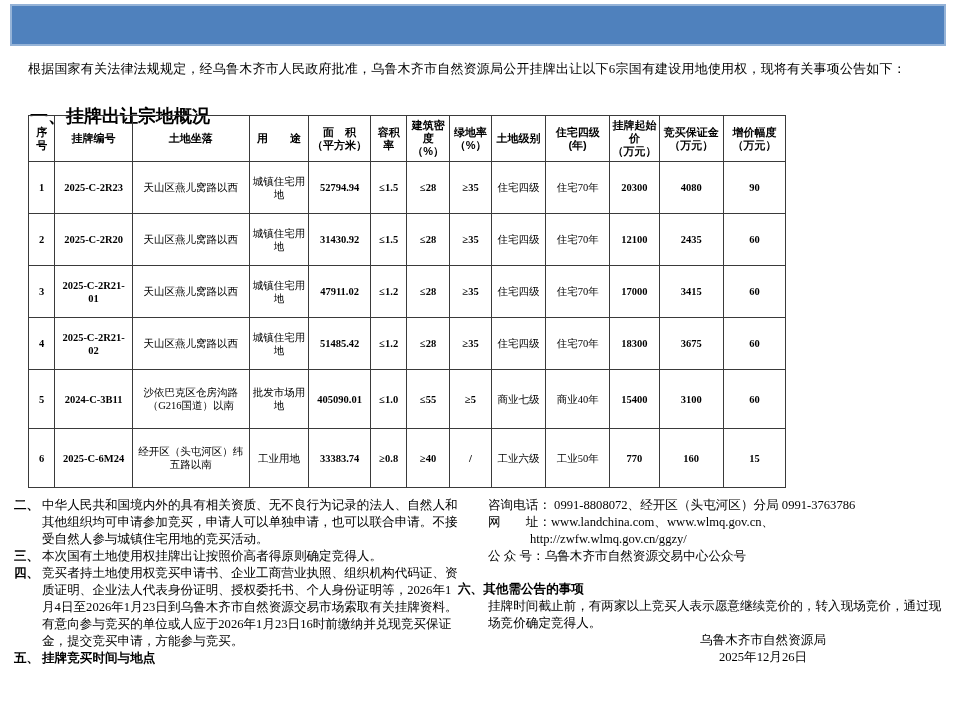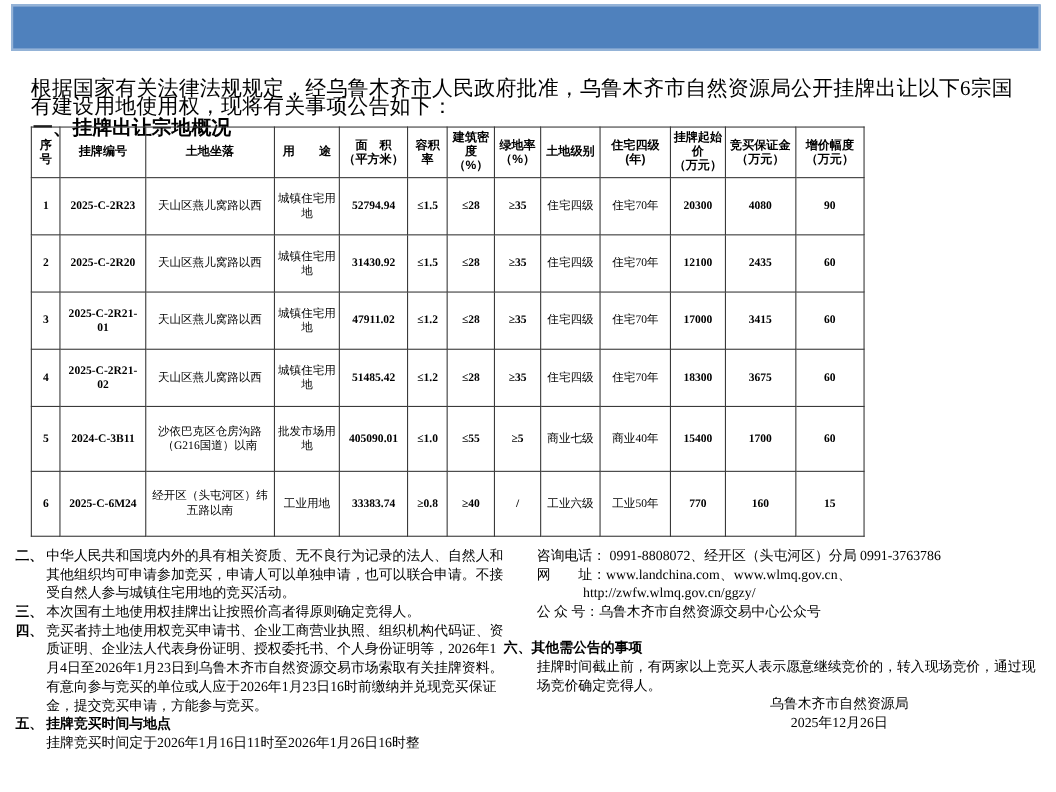--- a/index.html
+++ b/index.html
@@ -5,22 +5,22 @@
   html,body{margin:0;padding:0;}
   body{
     width:960px;height:720px;position:relative;background:#ffffff;overflow:hidden;
     font-family:"Liberation Serif","DejaVu Serif",serif;color:#000;
   }
   .title-bar{
     position:absolute;left:10px;top:4px;width:932px;height:38px;
     background:#4f81bd;border:2px solid #95b3d7;
   }
   .intro{
-    position:absolute;left:28px;top:72px;width:912px;
-    font-size:19px;line-height:17px;letter-spacing:0.2px;
+    position:absolute;left:28px;top:60px;width:912px;
+    font-size:13px;line-height:17px;letter-spacing:0.2px;
   }
   .section1-title{
     position:absolute;left:30px;top:104px;
     font-size:18px;font-weight:bold;
     font-family:"Liberation Sans","DejaVu Sans",sans-serif;
   }
   table.land-table{
     position:absolute;left:28px;top:115px;width:758px;
     border-collapse:collapse;table-layout:fixed;
   }
@@ -175,21 +175,21 @@
         <td class="num">2024-C-3B11</td>
         <td class="cn">沙依巴克区仓房沟路（G216国道）以南</td>
         <td class="cn">批发市场用地</td>
         <td class="num">405090.01</td>
         <td class="num">≤1.0</td>
         <td class="num">≤55</td>
         <td class="num">≥5</td>
         <td class="cn">商业七级</td>
         <td class="cn">商业40年</td>
         <td class="num">15400</td>
-        <td class="num">1700</td>
+        <td class="num">3100</td>
         <td class="num">60</td>
       </tr>
       <tr style="height: 59px;">
         <td class="num">6</td>
         <td class="num">2025-C-6M24</td>
         <td class="cn">经开区（头屯河区）纬五路以南</td>
         <td class="cn">工业用地</td>
         <td class="num">33383.74</td>
         <td class="num">≥0.8</td>
         <td class="num">≥40</td>
@@ -214,21 +214,20 @@
       <span class="f-text">本次国有土地使用权挂牌出让按照价高者得原则确定竞得人。</span>
     </div>
     <div class="f-item">
       <span class="f-marker">四、</span>
       <span class="f-text">竞买者持土地使用权竞买申请书、企业工商营业执照、组织机构代码证、资质证明、企业法人代表身份证明、授权委托书、个人身份证明等，2026年1月4日至2026年1月23日到乌鲁木齐市自然资源交易市场索取有关挂牌资料。有意向参与竞买的单位或人应于2026年1月23日16时前缴纳并兑现竞买保证金，提交竞买申请，方能参与竞买。</span>
     </div>
     <div class="f-item f-heading">
       <span class="f-marker">五、</span>
       <span class="f-text">挂牌竞买时间与地点</span>
     </div>
-    <div class="f-body-indent">挂牌竞买时间定于2026年1月16日11时至2026年1月26日16时整</div>
   </div>
 
   <div class="footer-right">
     <div class="fr-line">咨询电话：  0991-8808072、经开区（头屯河区）分局  0991-3763786</div>
     <div class="fr-line">网　　址：www.landchina.com、www.wlmq.gov.cn、</div>
     <div class="fr-line http">http://zwfw.wlmq.gov.cn/ggzy/</div>
     <div class="fr-line">公 众 号：乌鲁木齐市自然资源交易中心公众号</div>
     <div class="fr-heading">六、其他需公告的事项</div>
     <div class="fr-body">挂牌时间截止前，有两家以上竞买人表示愿意继续竞价的，转入现场竞价，通过现场竞价确定竞得人。</div>
     <div class="fr-line signature">乌鲁木齐市自然资源局</div>

